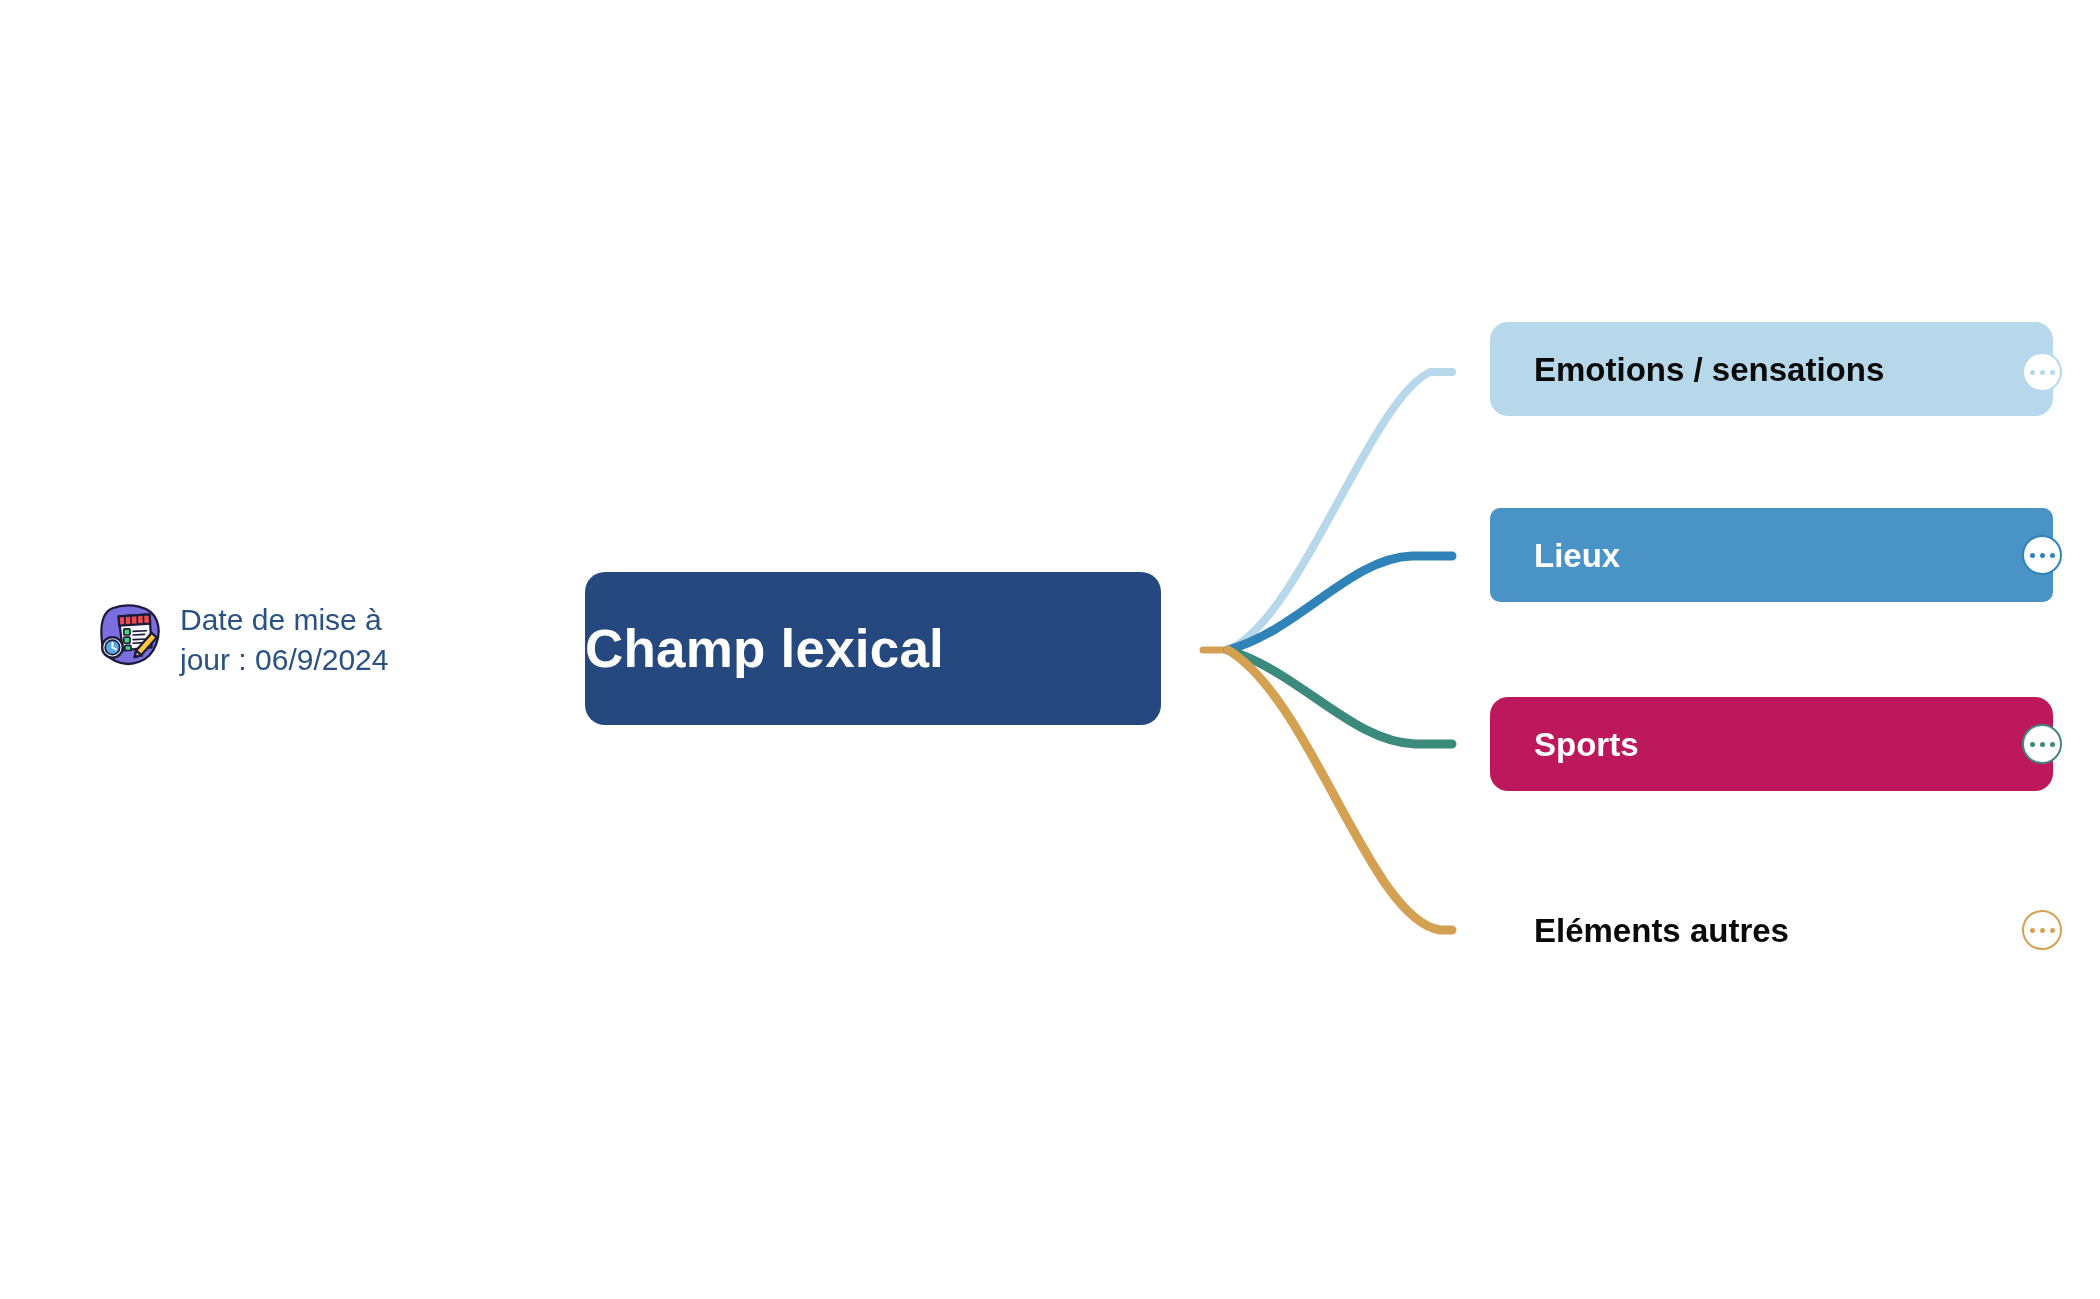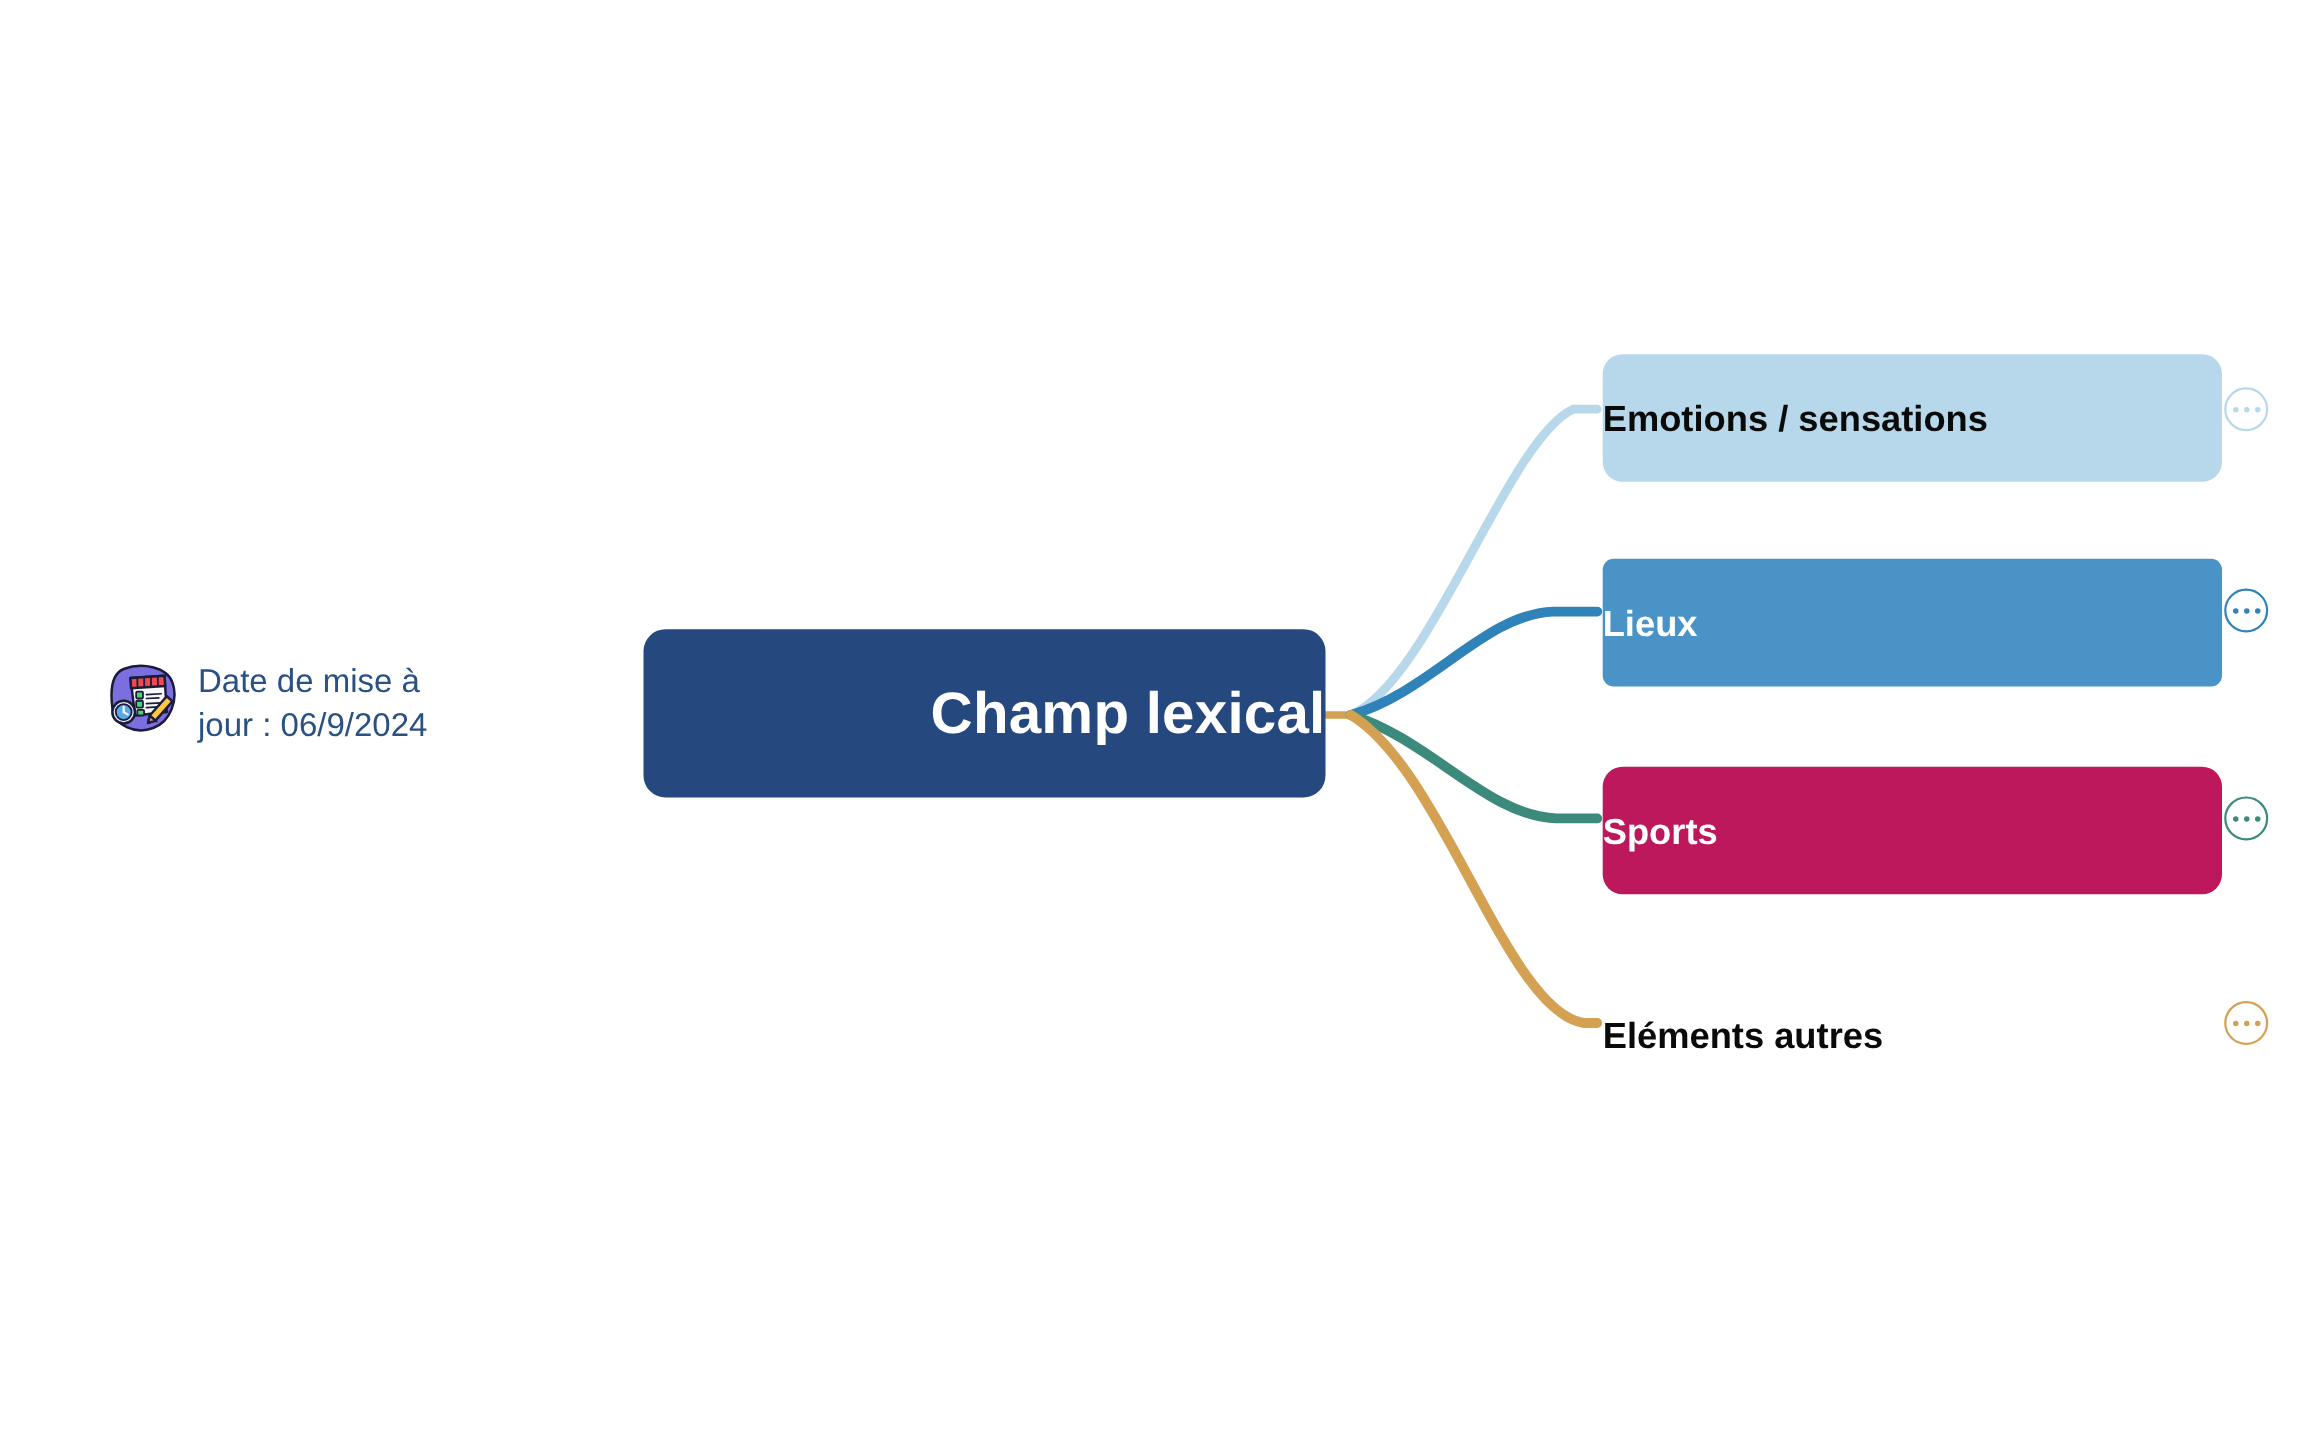--- a/index.html
+++ b/index.html
@@ -24,47 +24,48 @@
     width: 2100px;
     height: 1299px;
     pointer-events: none;
   }
 
   
   .center-node {
     position: absolute;
     left: 585px;
     top: 572px;
-    width: 620px;
+    width: 576px;
     height: 153px;
     border-radius: 20px;
     display: flex;
     align-items: center;
-    justify-content: flex-end;
+    justify-content: flex-start;
     box-sizing: border-box;
   }
   .center-node .label {
     color: #ffffff;
     font-size: 53px;
     font-weight: bold;
     letter-spacing: 0.2px;
     line-height: 1;
     white-space: nowrap;
   }
 
   
   .branch {
     position: absolute;
-    left: 1457px;
+    left: 1490px;
     width: 563px;
-    height: 116px;
+    height: 94px;
     border-radius: 18px;
     display: flex;
     align-items: center;
     box-sizing: border-box;
+    padding-left: 44px;
   }
   .branch .label {
     font-size: 33px;
     font-weight: bold;
     line-height: 1;
     white-space: nowrap;
   }
 
   
   .expander {

